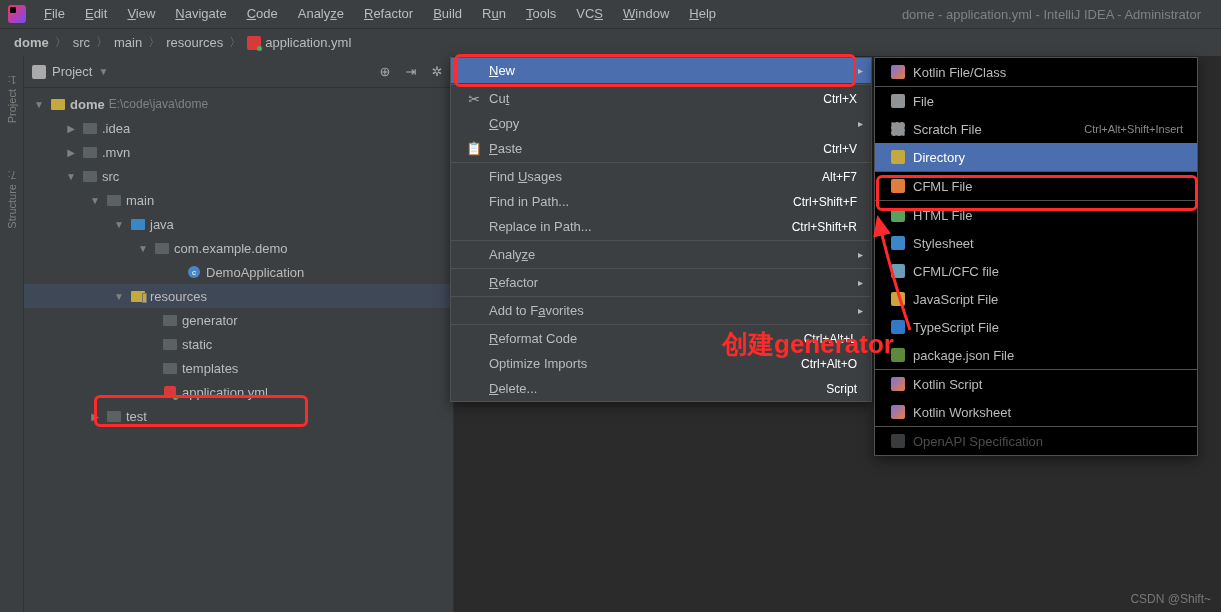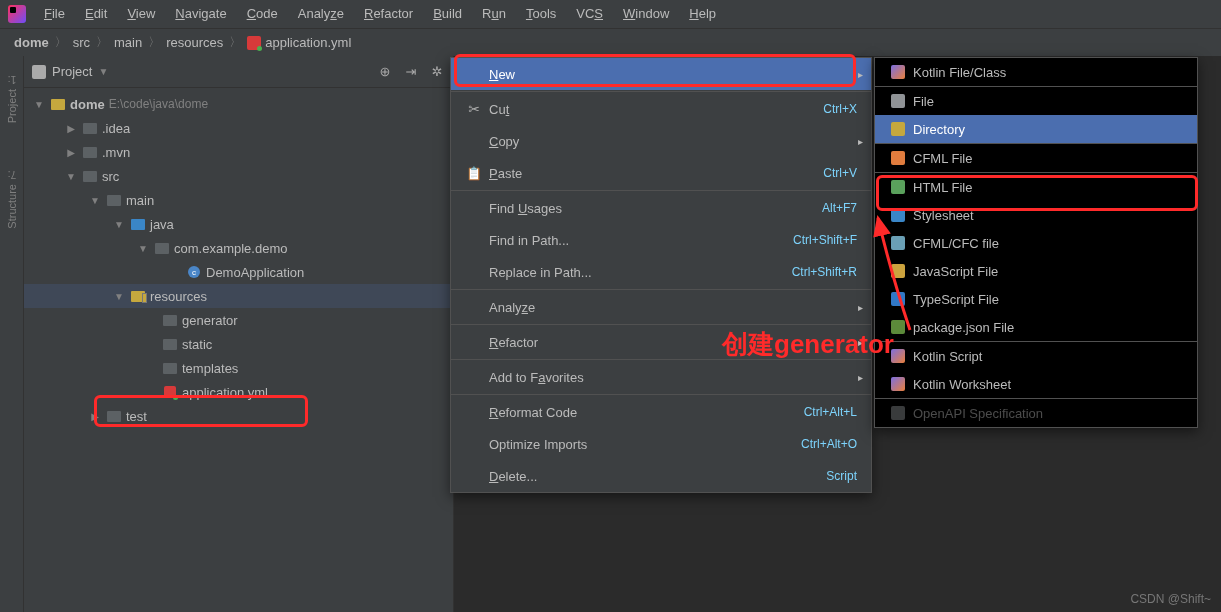--- a/index.html
+++ b/index.html
@@ -42,24 +42,24 @@
 .folder-res::after{content:"";position:absolute;width:3px;height:8px;background:#c5a83e;border:1px solid #777;right:-2px;bottom:-1px;}
 .file-class { width:12px; height:12px; border-radius:50%; background:#4a86c7; color:#fff; font-size:8px; display:flex;align-items:center;justify-content:center;}
 .file-yml { width:12px; height:12px; background:#d73a3a; border-radius:2px; position:relative;}
 .file-yml::after{content:"";position:absolute;width:5px;height:5px;background:#4caf50;right:-2px;bottom:-2px;border-radius:50%;}
 .tree-row.sel { background:#4b6eaf33;}
 .tree-row .muted { color:#808080; margin-left:4px; font-size:12px;}
 
 .highlight-red { border: 3px solid #ff2a2a; border-radius:6px; position:absolute; pointer-events:none; }
 
 .context-menu { position:absolute; background:#3c3f41; border:1px solid #515151; box-shadow: 0 4px 12px rgba(0,0,0,.5); }
-.cm-row { height:32px; display:flex; align-items:center; padding:0 14px; color:#bbbbbb; cursor:pointer; position:relative;}
+.cm-row { height:25px; display:flex; align-items:center; padding:0 14px; color:#bbbbbb; cursor:pointer; position:relative;}
 .cm-row.hover { background:#4b6eaf; color:#fff;}
 .cm-row .ic { width:18px; display:flex; align-items:center; justify-content:center; margin-right:6px;}
-.cm-row .shortcut { margin-left:auto; color:#7dd3fc; font-size:12px;}
+.cm-row .shortcut { margin-left:auto; color:#ffffff; font-size:12px;}
 .cm-row .subarrow { position:absolute; right:8px; color:#bbb; font-size:10px;}
 .cm-sep { height:1px; background:#515151; margin: 1px 0;}
 .cm-row u { text-decoration: underline;}
 
 .submenu { position:absolute; background:#000000; border:1px solid #515151; box-shadow: 0 4px 12px rgba(0,0,0,.5);}
 .sm-row { height:28px; display:flex; align-items:center; padding:0 14px; color:#bbbbbb; cursor:pointer; width:322px;}
 .sm-row.hover { background:#4b6eaf; color:#fff;}
 .sm-row .ic { width:18px; margin-right:6px; display:flex; align-items:center; justify-content:center;}
 .sm-row .shortcut { margin-left:auto; color:#888; font-size:11px;}
 .sm-sep { height:1px; background:#515151; }
@@ -93,20 +93,21 @@
   <div class="menubar-item"><u>N</u>avigate</div>
   <div class="menubar-item"><u>C</u>ode</div>
   <div class="menubar-item">Analy<u>z</u>e</div>
   <div class="menubar-item"><u>R</u>efactor</div>
   <div class="menubar-item"><u>B</u>uild</div>
   <div class="menubar-item">R<u>u</u>n</div>
   <div class="menubar-item"><u>T</u>ools</div>
   <div class="menubar-item">VC<u>S</u></div>
   <div class="menubar-item"><u>W</u>indow</div>
   <div class="menubar-item"><u>H</u>elp</div>
+  <div class="menubar-title">dome - application.yml - IntelliJ IDEA - Administrator</div>
 </div>
 
 <div class="breadcrumb">
   <b>dome</b>
   <span class="sep">〉</span>
   <span>src</span>
   <span class="sep">〉</span>
   <span>main</span>
   <span class="sep">〉</span>
   <span>resources</span>
@@ -326,20 +327,27 @@
       </span>
       <span>Kotlin File/Class</span>
     </div>
   <div class="sm-sep"></div>
   <div class="sm-row">
       <span class="ic">
         <span class="fi fi-file"></span>
       </span>
       <span>File</span>
     </div>
+  <div class="sm-row">
+      <span class="ic">
+        <span class="fi fi-scratch"></span>
+      </span>
+      <span>Scratch File</span>
+      <span class="shortcut">Ctrl+Alt+Shift+Insert</span>
+    </div>
   <div class="sm-row hover">
       <span class="ic">
         <span class="fi fi-folder"></span>
       </span>
       <span>Directory</span>
     </div>
   <div class="sm-sep"></div>
   <div class="sm-row">
       <span class="ic">
         <span class="fi fi-fxml"></span>

